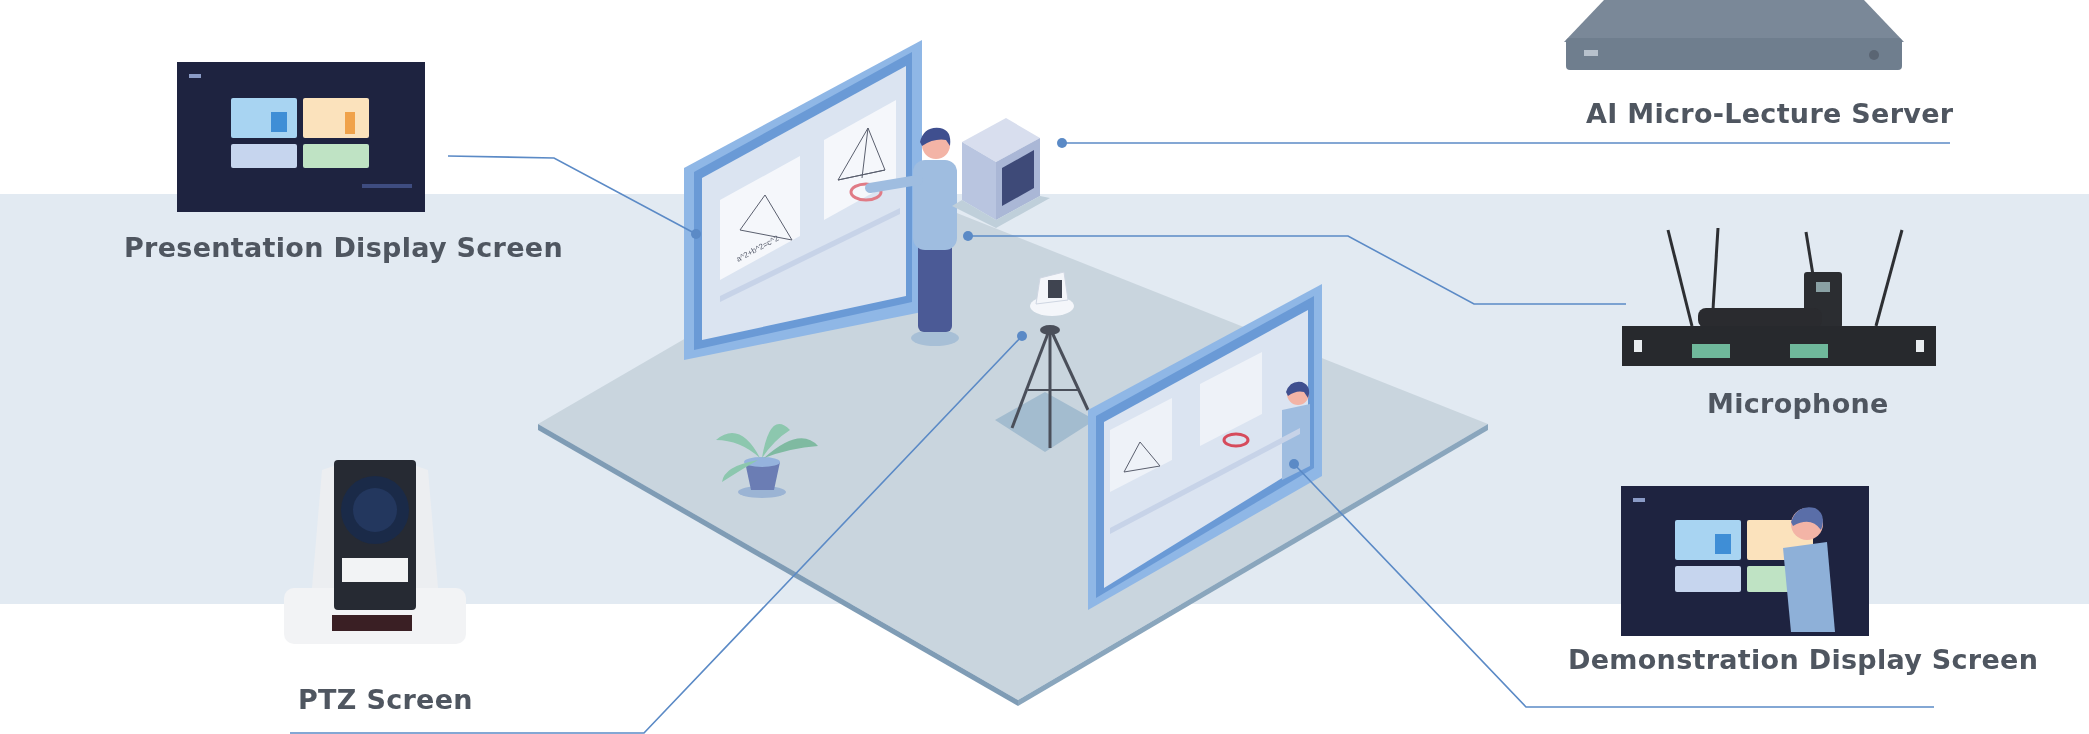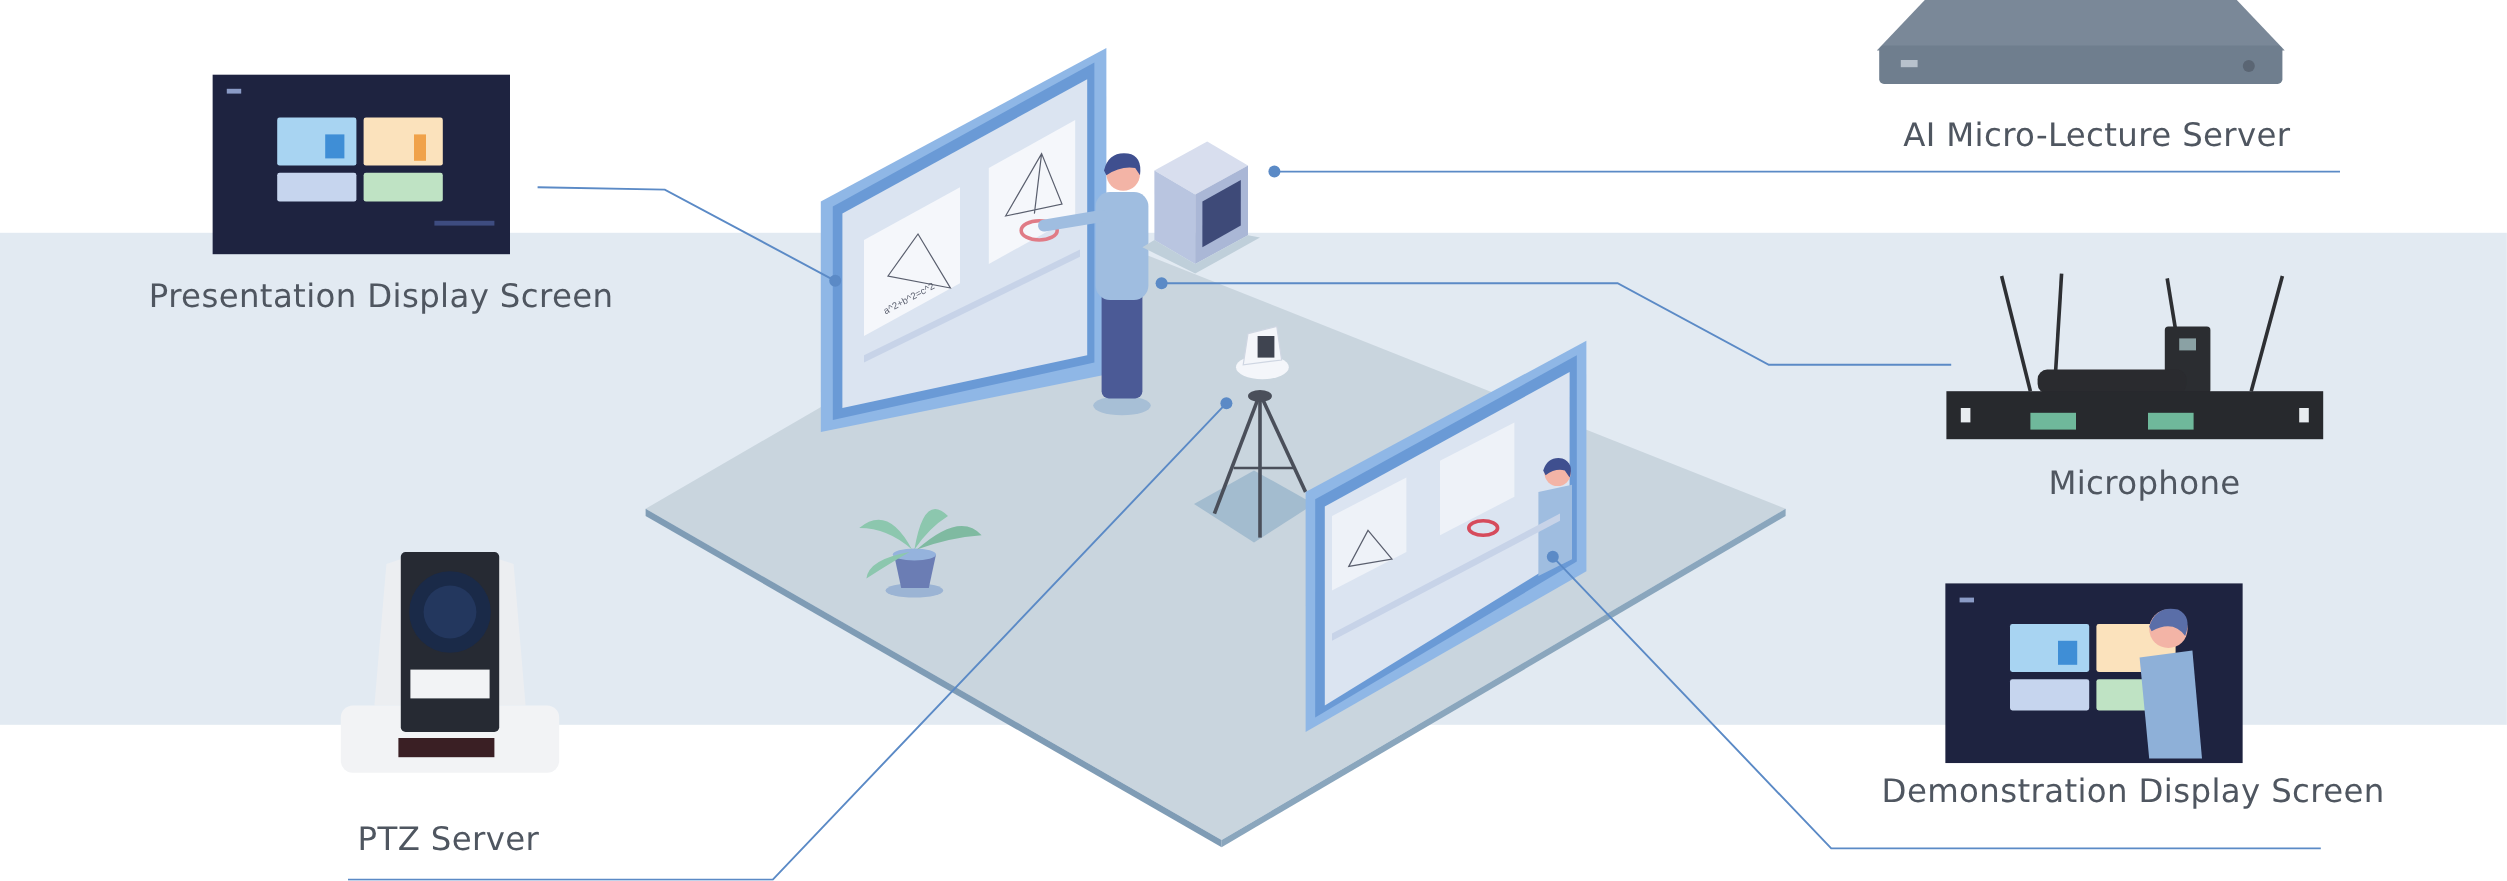--- a/index.html
+++ b/index.html
@@ -1,19 +1,19 @@
 <!DOCTYPE html>
 <html><head>
 <meta charset="utf-8">
 <style>
   html,body{margin:0;padding:0;background:#ffffff;}
   body{width:2089px;height:734px;position:relative;overflow:hidden;font-family:"Liberation Sans","DejaVu Sans",sans-serif;}
   .band{position:absolute;left:0;top:194px;width:2089px;height:410px;background:#e2eaf2;}
   svg.scene{position:absolute;left:0;top:0;}
-  .label{position:absolute;color:#4f5660;font-size:27px;letter-spacing:0.3px;white-space:nowrap;font-family:"DejaVu Sans","Liberation Sans",sans-serif;font-weight:400;}
+  .label{position:absolute;color:#4f5660;font-size:27px;letter-spacing:0.3px;white-space:nowrap;font-family:"DejaVu Sans","Liberation Sans",sans-serif;font-weight:700;}
   .device{position:absolute;}
 </style>
 </head>
 <body>
 
 <div class="band"></div>
 
 <svg class="scene" width="2089" height="734" viewBox="0 0 2089 734">
 
   <g>
@@ -124,21 +124,21 @@
   <svg width="186" height="210" viewBox="0 0 186 210">
     <path d="M30 148 L40 30 Q93 10 146 30 L156 148 Z" fill="#eceef1"></path>
     <rect x="2" y="148" width="182" height="56" rx="10" fill="#f2f3f5"></rect>
     <rect x="52" y="20" width="82" height="150" rx="4" fill="#262a33"></rect>
     <circle cx="93" cy="70" r="34" fill="#1a2a48"></circle>
     <circle cx="93" cy="70" r="22" fill="#23375e"></circle>
     <rect x="60" y="118" width="66" height="24" fill="#f2f3f5"></rect>
     <rect x="50" y="175" width="80" height="16" fill="#3a1f24"></rect>
   </svg>
 </div>
-<div class="label" style="left:298px;top:684px;">PTZ Server</div>
+<div class="label" style="left:298px;top:684px;">PTZ Screen</div>
 
 <div class="device" style="left:1564px;top:0px;width:340px;height:72px;">
   <svg width="340" height="72" viewBox="0 0 340 72">
     <polygon points="40,0 300,0 340,42 0,42" fill="#7a8898"></polygon>
     <rect x="2" y="38" width="336" height="32" rx="4" fill="#6f7e8e"></rect>
     <rect x="20" y="50" width="14" height="6" fill="#b7c1cc"></rect>
     <circle cx="310" cy="55" r="5" fill="#5a6573"></circle>
   </svg>
 </div>
 <div class="label" style="left:1586px;top:98px;">AI Micro-Lecture Server</div>

